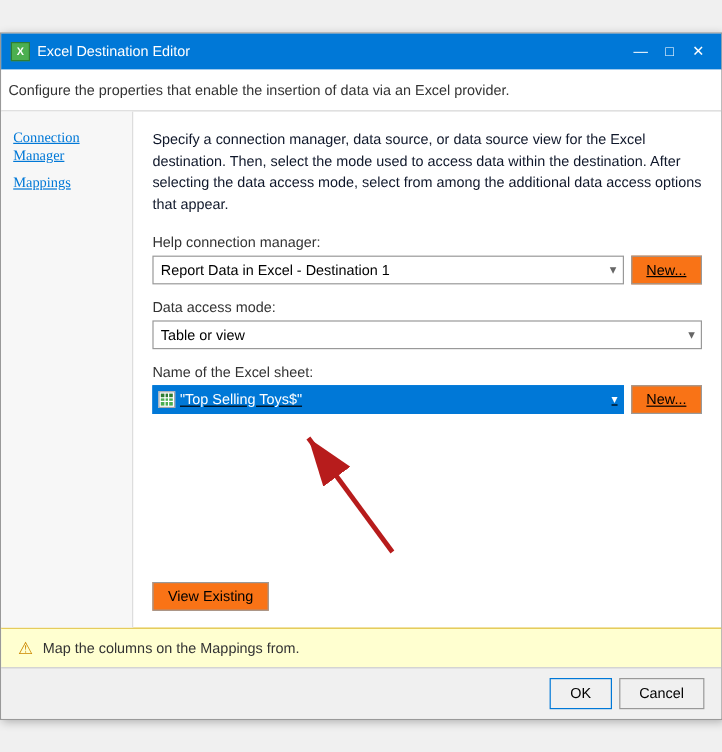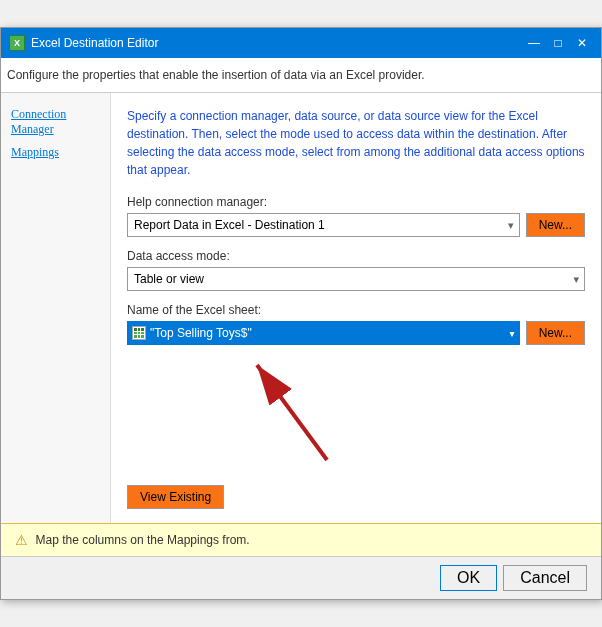--- a/index.html
+++ b/index.html
@@ -89,37 +89,38 @@
       font-family: Liberation Serif, serif;
     }
     .content-area {
       flex: 1;
       padding: 14px 16px;
       position: relative;
       min-height: 430px;
     }
     .content-description {
       font-size: 12px;
-      color: #1d4ed8;
+      color: #0f172a;
       line-height: 1.5;
       margin-bottom: 16px;
     }
     .form-group {
       margin-bottom: 12px;
     }
     .form-label {
       font-size: 12px;
       color: #333;
       margin-bottom: 4px;
       display: block;
     }
     .input-row {
       display: flex;
       align-items: flex-start;
       gap: 6px;
+      text-decoration: underline;
     }
     .dropdown-wrapper {
       flex: 1;
       position: relative;
     }
     .dropdown-wrapper select {
       width: 100%;
       height: 24px;
       border: 1px solid #999;
       background: white;
@@ -218,21 +219,21 @@
       padding: 8px 14px;
       display: flex;
       justify-content: flex-end;
       gap: 6px;
     }
     .footer-btn {
       height: 26px;
       padding: 0 16px;
       border: 1px solid #999;
       background: #f0f0f0;
-      font-size: 16px;
+      font-size: 12px;
       cursor: pointer;
     }
     .footer-btn.ok {
       border-color: #0078d7;
     }
   </style>
 </head>
 <body>
 
 <div class="window">

